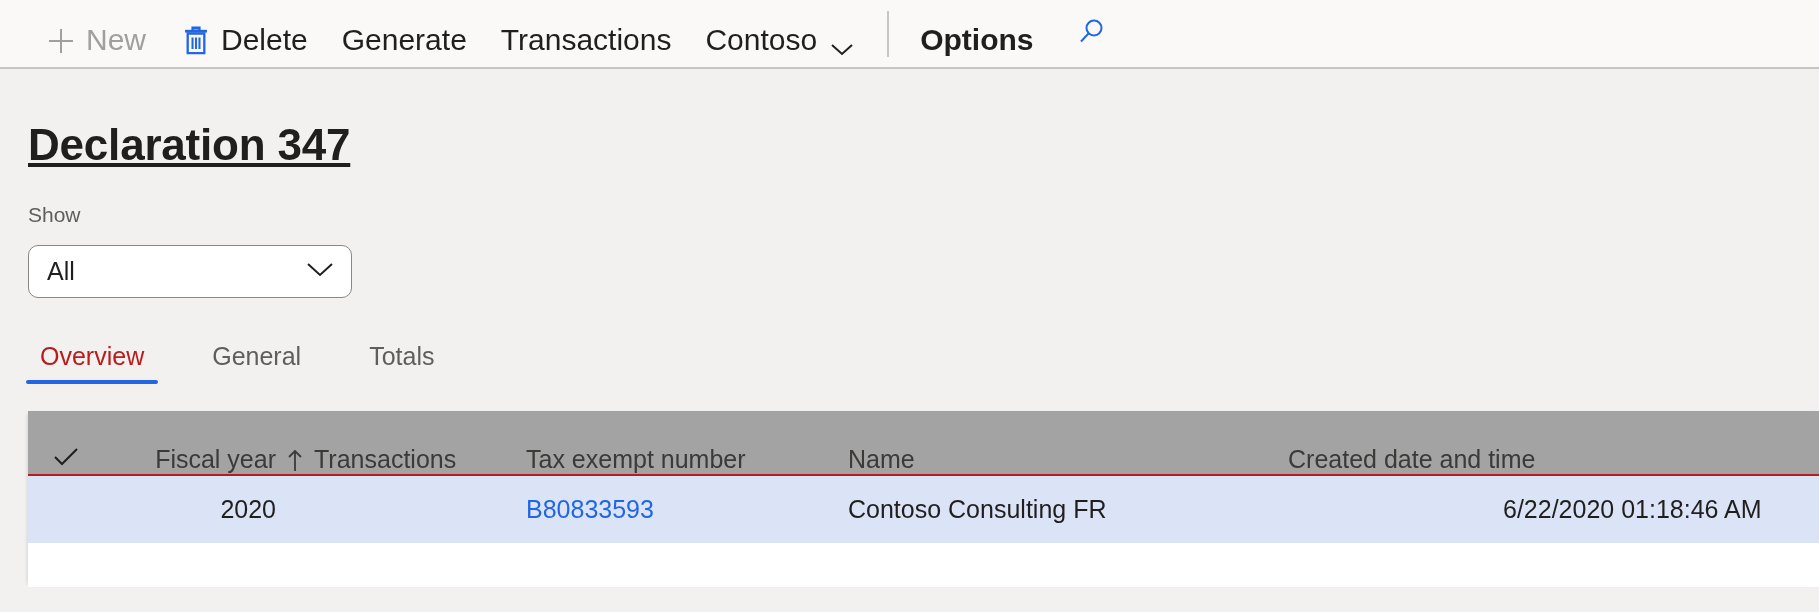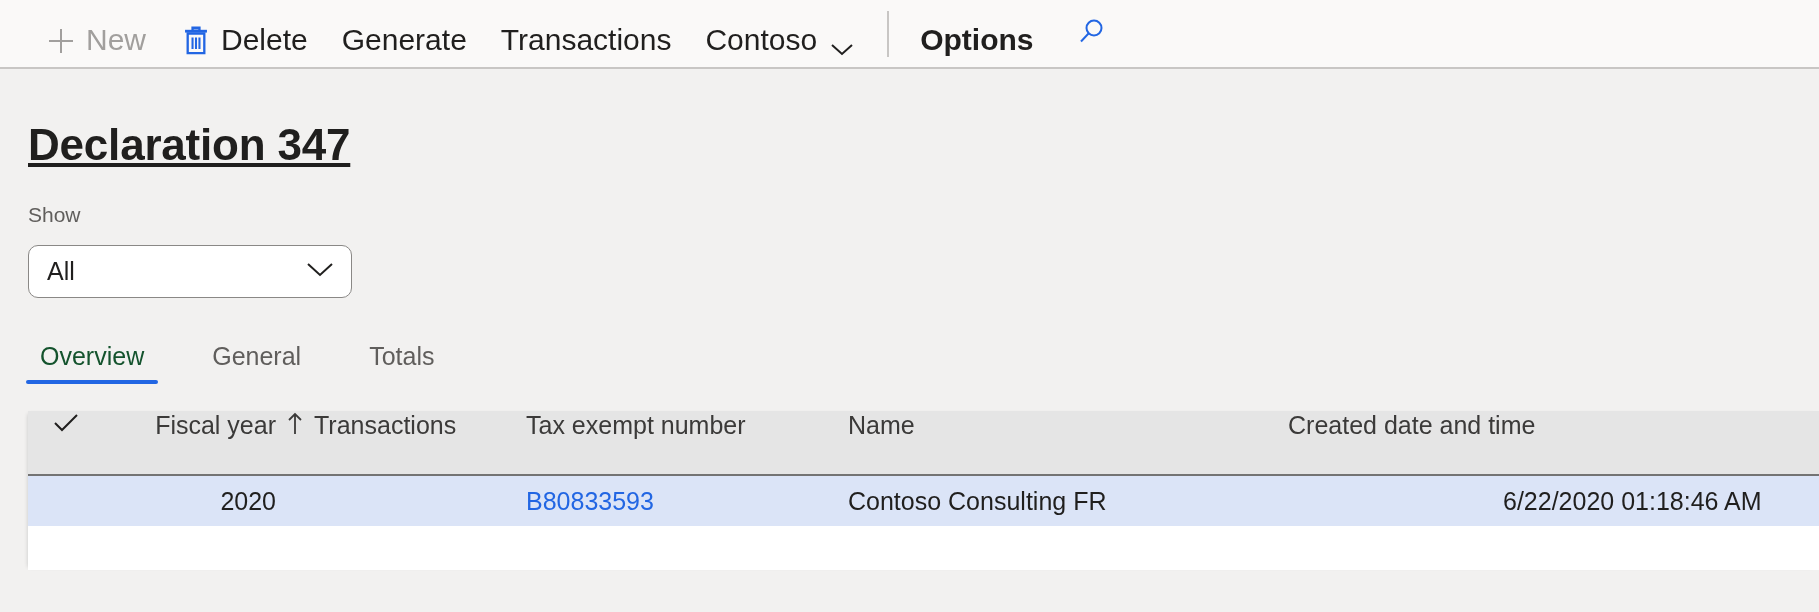--- a/index.html
+++ b/index.html
@@ -127,21 +127,21 @@
     position: relative;
     font-size: 25px;
     color: #605e5c;
     padding: 0 14px 13px 14px;
     margin-right: 40px;
     cursor: pointer;
     white-space: nowrap;
   }
   .tab:first-child { margin-left: -2px; }
   .tab.active {
-    color: #14532d;
+    color: #b91c1c;
   }
   .tab.active::after {
     content: "";
     position: absolute;
     left: 0;
     right: 0;
     bottom: 0;
     height: 4px;
     background: #2266e3;
     border-radius: 2px;
@@ -149,31 +149,31 @@
 
   
   .grid {
     margin-top: 27px;
     background: #ffffff;
     width: 1791px;
     box-shadow: -3px 0 4px -3px rgba(0,0,0,0.18);
   }
   .grid-header {
     display: flex;
-    align-items: flex-start;
+    align-items: flex-end;
     height: 63px;
-    background: #e5e5e5;
-    border-bottom: 2px solid #737373;
+    background: #a3a3a3;
+    border-bottom: 2px solid #b91c1c;
     font-size: 25px;
     color: #3b3a39;
   }
   .grid-row {
     display: flex;
     align-items: center;
-    height: 50px;
+    height: 67px;
     font-size: 25px;
     color: #201f1e;
   }
   .grid-row.selected {
     background: #dbe4f7;
   }
   .grid-filler {
     height: 44px;
     background: #ffffff;
   }

